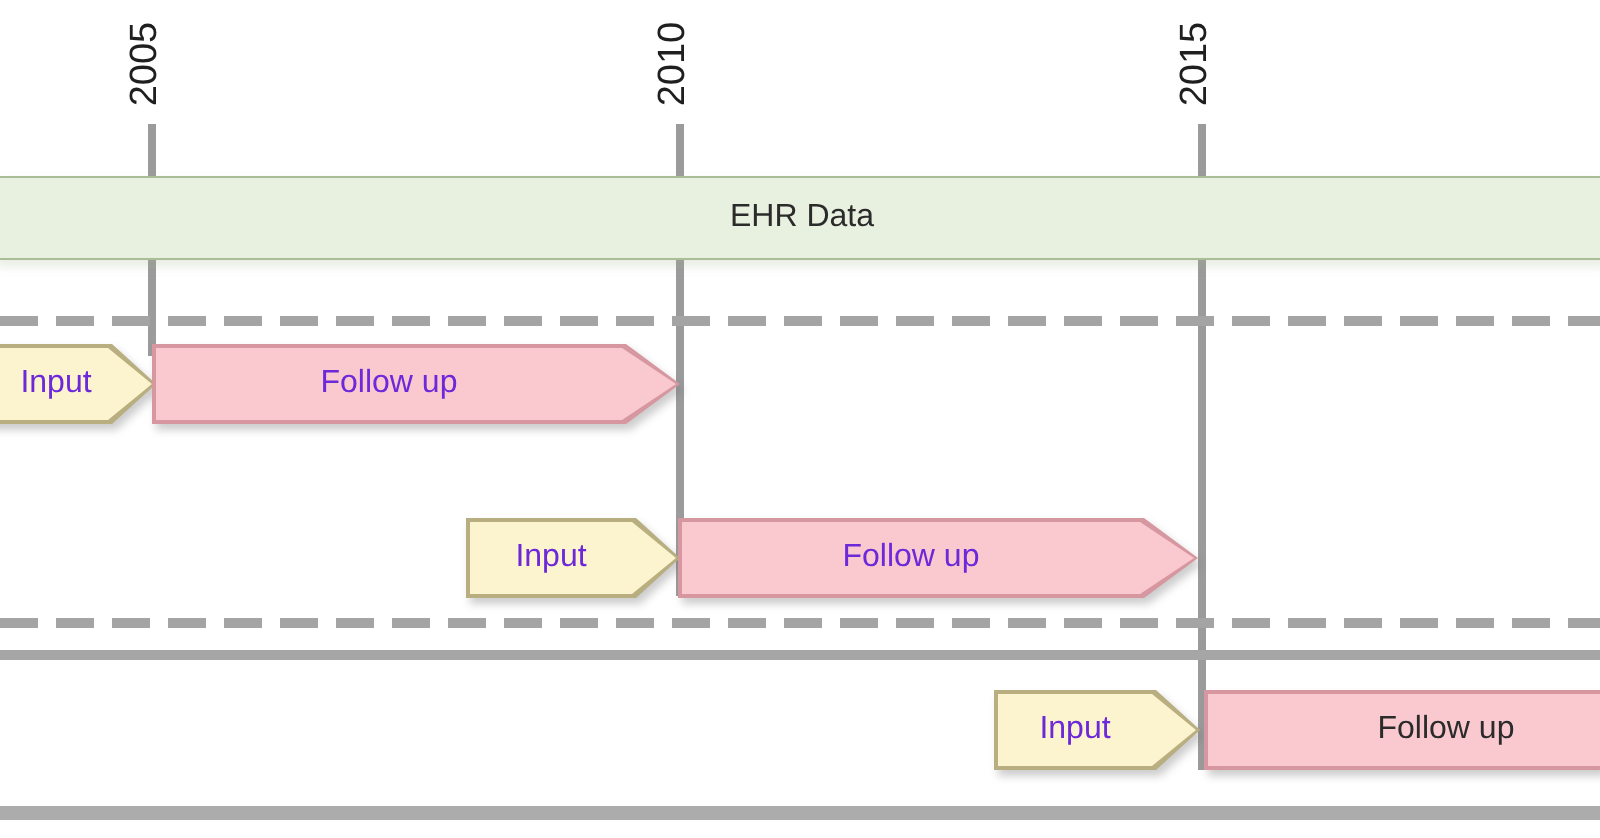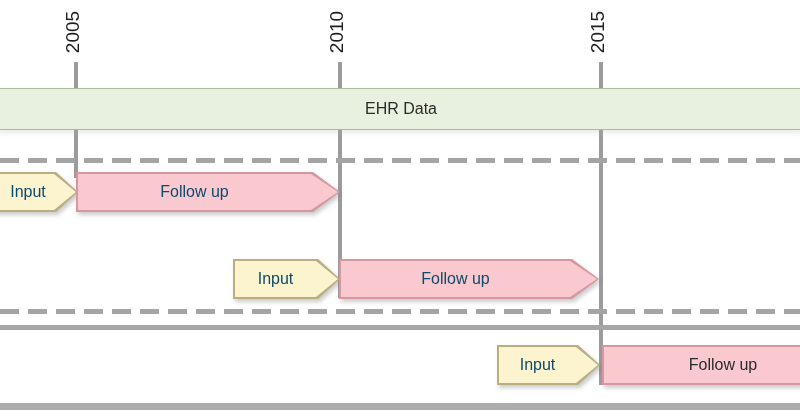--- a/index.html
+++ b/index.html
@@ -46,21 +46,21 @@
   }
   .arrow .border-layer,.arrow .fill-layer{
     position:absolute;
     clip-path:polygon(0 0,calc(100% - var(--tip)) 0,100% 50%,calc(100% - var(--tip)) 100%,0 100%);
   }
   .arrow .border-layer{inset:0;background:var(--bc);}
   .arrow .fill-layer{inset:2px;background:var(--fc);}
   .arrow .arrow-label{
     position:absolute;inset:0;padding-right:var(--tip);
     display:flex;align-items:center;justify-content:center;
-    font-size:16px;color:#0c4a6e;white-space:nowrap;
+    font-size:16px;color:#6d28d9;white-space:nowrap;
   }
   .arrow.input{--fc:#fcf3cf;--bc:#b9ae80;--tip:22px;}
   .arrow.followup{--fc:#f9c9cf;--bc:#d697a1;--tip:27px;}
   .arrow.r1{top:172px;}
   .arrow.r2{top:259px;}
   .arrow.r3{top:345px;}
   .arrow.w1-input{left:-42px;width:120px;}
   .arrow.w1-input .arrow-label{margin-left:42px;}
   .arrow.w1-followup{left:76px;width:264px;}
   .arrow.w2-input{left:233px;width:107px;}

